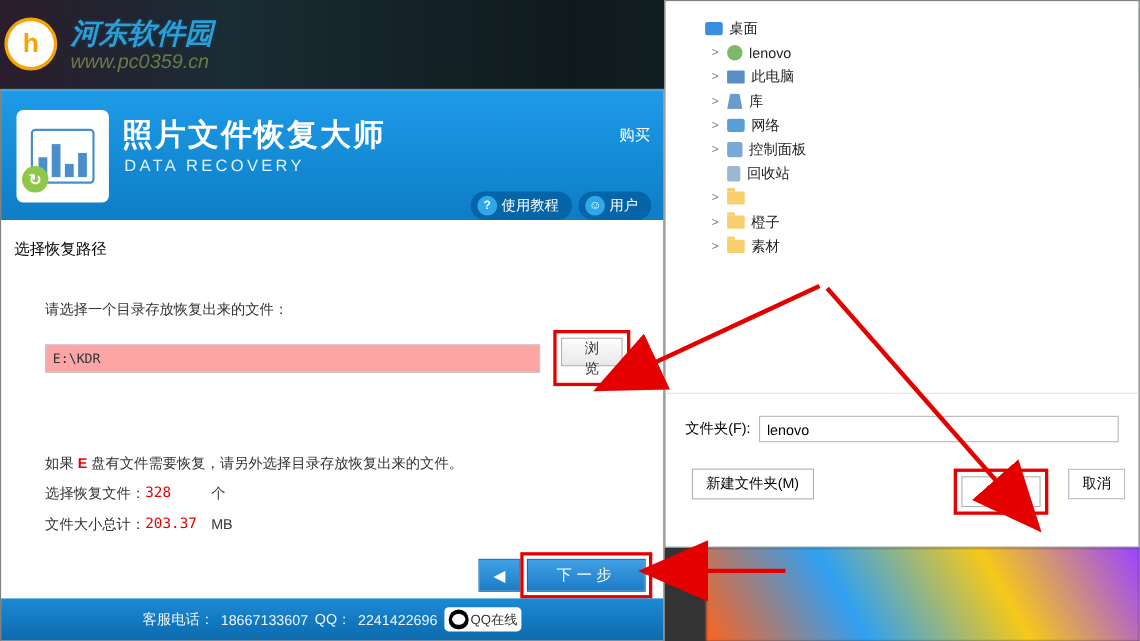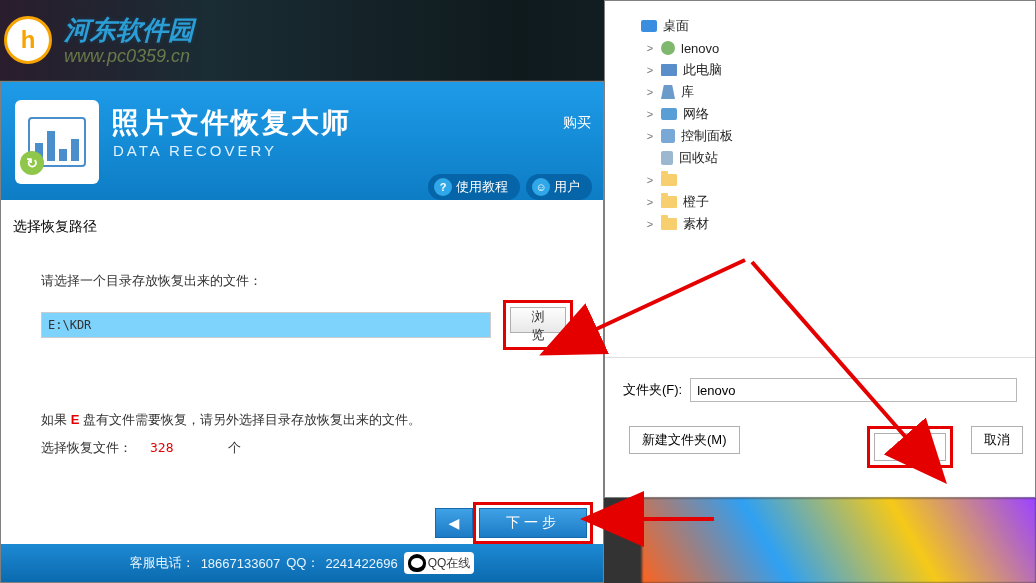--- a/index.html
+++ b/index.html
@@ -25,27 +25,27 @@
 .app-subtitle { position:absolute; left:112px; top:60px; font-size:15px; letter-spacing:3px; color:#e0f2ff; }
 .app-buy { position:absolute; right:12px; top:32px; font-size:14px; color:#fff; }
 .app-btns { position:absolute; left:427px; top:92px; display:flex; gap:6px; }
 .pill { background:#0565a8; border-radius:14px; padding:4px 12px 4px 6px; display:flex; align-items:center; gap:4px; font-size:13px; color:#fff; }
 .pill-ic{ width:18px;height:18px;border-radius:50%;background:#2fa7e8;display:flex;align-items:center;justify-content:center;font-size:11px;color:#fff;font-weight:bold; }
 
 .app-body { padding: 18px 12px 0 12px; }
 .sec-title { font-size:14px; color:#000; margin-bottom:36px; }
 .prompt { font-size:13px; margin:0 0 10px 28px; color:#333; }
 .path-row { display:flex; align-items:center; margin:0 18px 0 28px; }
-.path-input { flex:1; height:26px; border:1px solid #ccc; padding:0 6px; font-size:12px; font-family:Consolas,monospace; color:#333; background:#7dd3fc; }
+.path-input { flex:1; height:26px; border:1px solid #ccc; padding:0 6px; font-size:12px; font-family:Consolas,monospace; color:#333; background:#fca5a5; }
 .browse-wrap { border:3px solid #e50000; padding:4px; margin-left:12px; }
 .browse-btn { width:56px; height:26px; background:linear-gradient(#fdfdfd,#e8e8e8); border:1px solid #b0b0b0; font-size:13px; letter-spacing:8px; padding-left:8px; color:#333; cursor:pointer; }
 
 .info-block { margin:56px 12px 0 28px; font-size:13px; color:#333; line-height:28px; }
 .info-block .red { color:#e50000; font-weight:bold; }
-.info-row { display:flex; gap:18px; }
+.info-row { display:flex; }
 .info-row .val { color:#e50000; min-width:60px; text-align:left; font-family:Consolas,monospace; }
 
 
 .app-nav { position:absolute; left:0; bottom:38px; width:100%; display:flex; justify-content:flex-end; align-items:center; padding-right:10px; gap:0; }
 .nav-back { width:38px; height:30px; background:linear-gradient(#3fa1e6,#1c7bc5); color:#fff; display:flex;align-items:center;justify-content:center; font-size:14px; border:1px solid #1569ac; }
 .nav-next-box { border:3px solid #e50000; padding:3px; }
 .nav-next { width:108px; height:30px; background:linear-gradient(#3fa1e6,#1c7bc5); color:#fff; border:1px solid #1569ac; font-size:14px; letter-spacing:4px; cursor:pointer; }
 .app-status { position:absolute;left:0;bottom:0;width:100%;height:38px;background:linear-gradient(#1d8ad4,#0b6aae);color:#e8f4ff;font-size:13px;display:flex;align-items:center;justify-content:center;gap:6px; }
 .qq-ic{ background:#fff;border-radius:4px;padding:2px 4px;display:flex;align-items:center;gap:2px;color:#333;font-size:12px; }
 .peng{width:18px;height:18px;background:#000;border-radius:50% 50% 45% 45%;position:relative;}
@@ -132,20 +132,25 @@
 
     <div class="info-block">
       <div>
         <span>如果 </span><span class="red">E</span><span> 盘有文件需要恢复，请另外选择目录存放恢复出来的文件。</span>
       </div>
       <div class="info-row">
         <span>选择恢复文件：</span>
         <span class="val">328</span>
         <span>个</span>
       </div>
+      <div class="info-row">
+        <span>文件大小总计：</span>
+        <span class="val">203.37</span>
+        <span>MB</span>
+      </div>
     </div>
   </div>
 
   <div class="app-nav">
     <div class="nav-back">◀</div>
     <div class="nav-next-box">
       <button class="nav-next">下一步</button>
     </div>
   </div>
 

